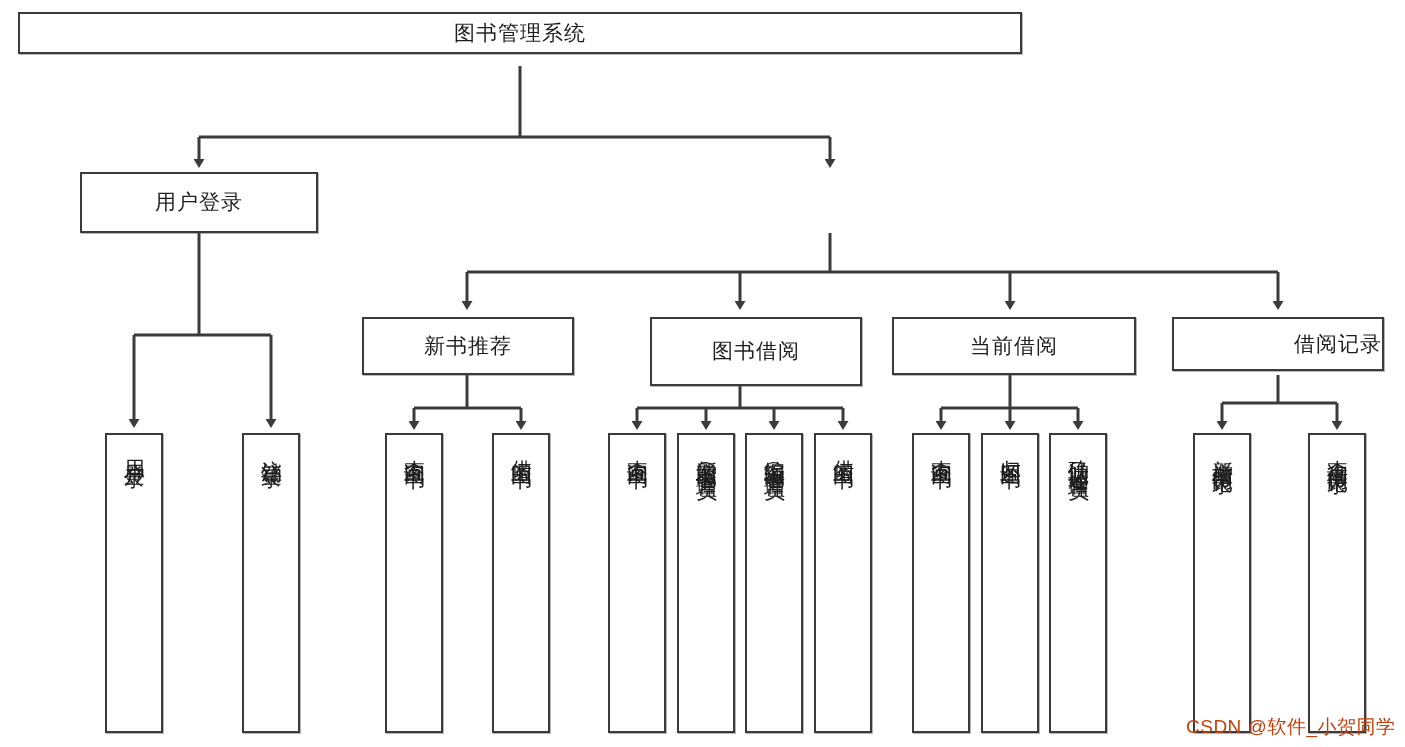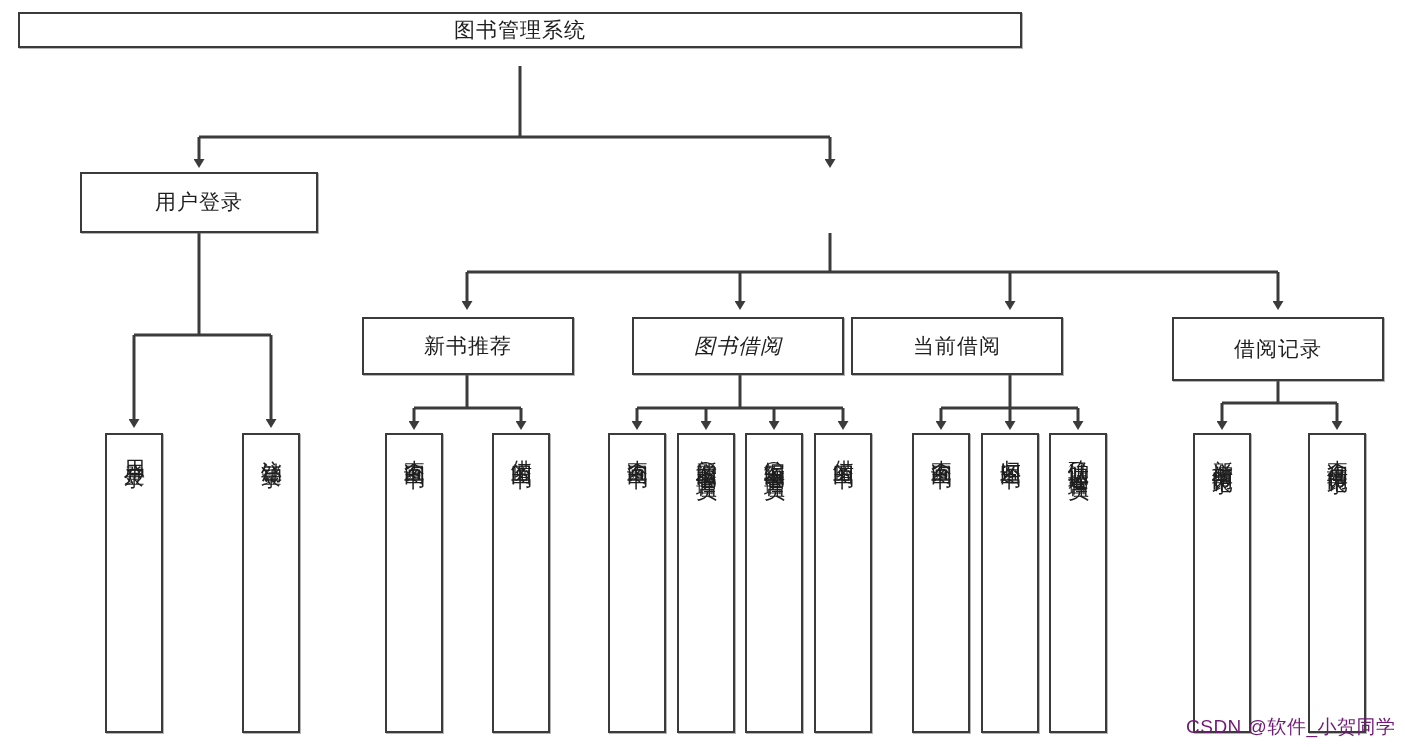--- a/index.html
+++ b/index.html
@@ -58,21 +58,21 @@
     writing-mode: vertical-rl;
     text-orientation: upright;
     font-size: 21px;
     line-height: 1.28;
     letter-spacing: 3px;
     color: #1e1e1e;
   }
   .watermark {
     position: absolute;
     font-size: 19px;
-    color: #701a75;
+    color: #c2410c;
     white-space: nowrap;
     letter-spacing: 0.5px;
   }
 </style>
 </head>
 <body>
 
 <div id="canvas">
 
   <svg class="wires" viewBox="0 0 1405 747" xmlns="http://www.w3.org/2000/svg">
@@ -118,42 +118,42 @@
       <path d="M1010,408 L1010,422" marker-end="url(#arrow)"></path>
       <path d="M1078,408 L1078,422" marker-end="url(#arrow)"></path>
 
       <path d="M1278,375 L1278,403"></path>
       <path d="M1222,403 L1337,403"></path>
       <path d="M1222,403 L1222,422" marker-end="url(#arrow)"></path>
       <path d="M1337,403 L1337,422" marker-end="url(#arrow)"></path>
     </g>
   </svg>
 
-  <div class="node" style="left:18px; top:12px; width:1004px; height:36px;text-align:right;">
+  <div class="node" style="left:18px; top:12px; width:1004px; height:42px;text-align:right;">
     <span class="node-label">图书管理系统</span>
   </div>
 
   <div class="node" style="left:80px; top:172px; width:238px; height:61px;">
     <span class="node-label">用户登录</span>
   </div>
 
 
   <div class="node" style="left:362px; top:317px; width:212px; height:58px;text-align:center;">
     <span class="node-label">新书推荐</span>
   </div>
 
-  <div class="node" style="left:632px; top:317px; width:212px; height:58px;font-style:italic;">
+  <div class="node" style="left:650px; top:317px; width:212px; height:69px;">
     <span class="node-label">图书借阅</span>
   </div>
 
-  <div class="node" style="left:851px; top:317px; width:212px; height:58px;">
+  <div class="node" style="left:892px; top:317px; width:244px; height:58px;">
     <span class="node-label">当前借阅</span>
   </div>
 
-  <div class="node" style="left:1172px; top:317px; width:212px; height:64px;">
+  <div class="node" style="left:1172px; top:317px; width:212px; height:54px;justify-content:flex-end;">
     <span class="node-label">借阅记录</span>
   </div>
 
   <div class="leaf" style="left:105px; top:433px; width:58px; height:300px;">
     <span class="leaf-label">用户登录</span>
   </div>
   <div class="leaf" style="left:242px; top:433px; width:58px; height:300px;">
     <span class="leaf-label">注销登录</span>
   </div>
 

